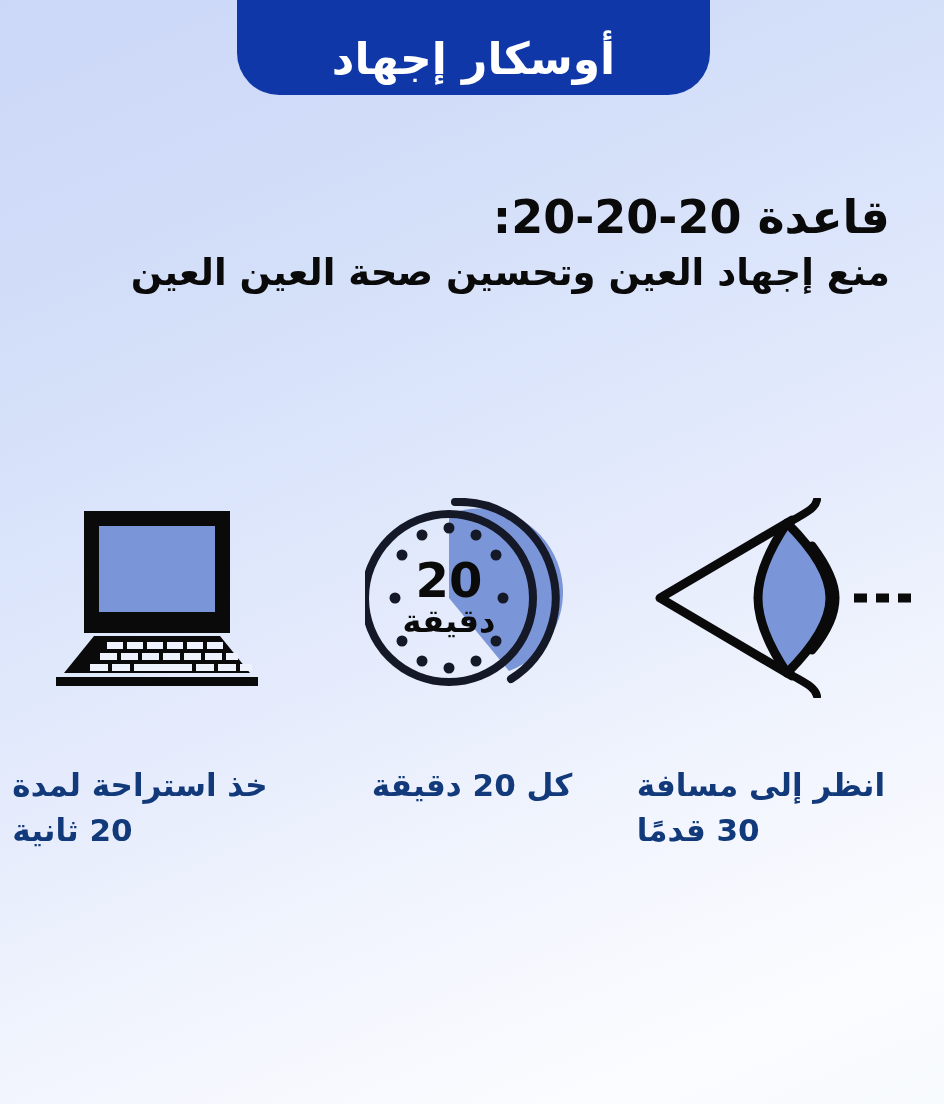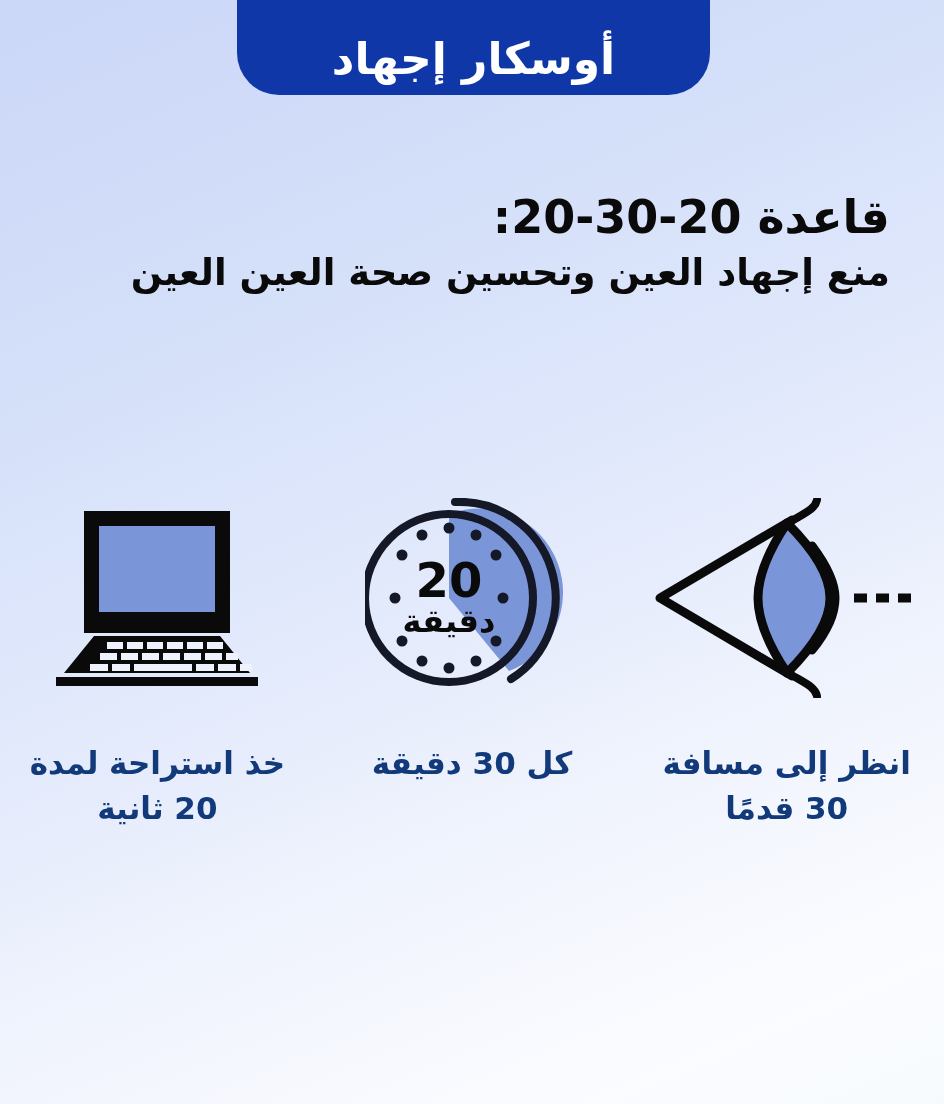--- a/index.html
+++ b/index.html
@@ -100,43 +100,43 @@
     flex-direction: column;
     align-items: center;
   }
   .icon-wrap {
     height: 215px;
     display: flex;
     align-items: center;
     justify-content: flex-end;
   }
   .caption {
-    margin-top: 36px;
-    text-align: center;
+    margin-top: 58px;
+    text-align: left;
     direction: rtl;
     color: #123a7a;
     font-size: 31px;
     font-weight: bold;
     line-height: 1.45;
     max-width: 290px;
   }
   .col-eye .caption { max-width: 300px; }
   .col-clock .caption { max-width: 260px; }
 </style>
 </head>
 <body>
 
 <div id="poster">
 
   <div class="banner">
     <span class="banner-text">أوسكار إجهاد</span>
   </div>
 
   <div class="headline">
-    <div class="headline-title">قاعدة 20-30-20:</div>
+    <div class="headline-title">قاعدة 20-20-20:</div>
     <div class="headline-sub">منع إجهاد العين وتحسين صحة العين العين</div>
   </div>
 
   <div class="columns">
 
     <div class="col col-eye">
       <div class="icon-wrap">
         <svg width="270" height="200" viewBox="0 0 270 200">
 
           <path d="M 140 22 L 8 100 L 140 178" fill="none" stroke="#0a0a0a" stroke-width="9" stroke-linecap="round" stroke-linejoin="round"></path>
@@ -178,21 +178,21 @@
             <circle cx="37" cy="143" r="5.5"></circle>
             <circle cx="30" cy="100" r="5.5"></circle>
             <circle cx="37" cy="57" r="5.5"></circle>
             <circle cx="57" cy="37" r="5.5"></circle>
           </g>
 
           <text x="84" y="99" text-anchor="middle" font-family="DejaVu Sans, Liberation Sans, sans-serif" font-size="48" font-weight="bold" fill="#0a0a0a">20</text>
           <text x="84" y="134" text-anchor="middle" direction="rtl" font-family="DejaVu Sans, Liberation Sans, sans-serif" font-size="32" font-weight="bold" fill="#0a0a0a">دقيقة</text>
         </svg>
       </div>
-      <div class="caption">كل 30 دقيقة</div>
+      <div class="caption">كل 20 دقيقة</div>
     </div>
 
     <div class="col col-laptop">
       <div class="icon-wrap">
         <svg width="250" height="185" viewBox="0 0 250 185">
 
           <rect x="52" y="6" width="146" height="122" fill="#0a0a0a"></rect>
 
           <rect x="67" y="21" width="116" height="86" fill="#7b96d8"></rect>
 

